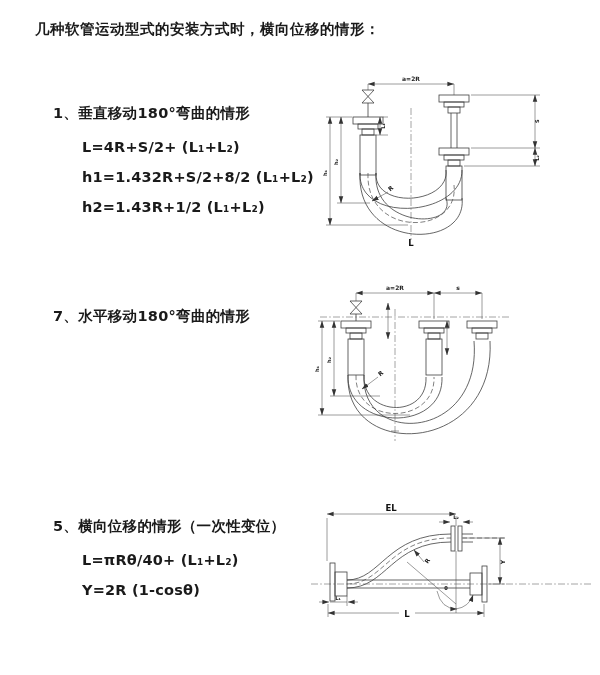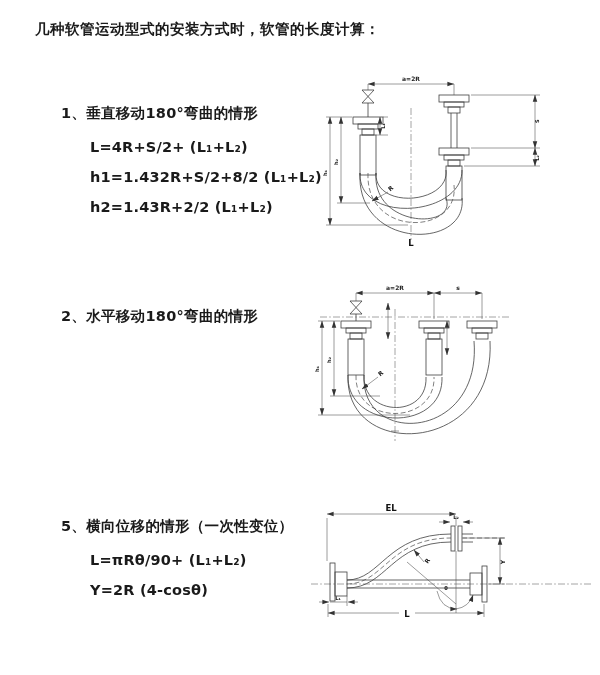--- a/index.html
+++ b/index.html
@@ -5,21 +5,21 @@
   html,body{margin:0;padding:0;}
   body{
     width:600px;height:675px;position:relative;overflow:hidden;
     background:#ffffff;color:#1a1a1a;
     font-family:"DejaVu Sans","Liberation Sans",sans-serif;
   }
   .title{
     position:absolute;left:35px;top:20px;
     font-size:14.5px;font-weight:700;letter-spacing:.5px;white-space:nowrap;
   }
-  .section{position:absolute;left:61px;}
+  .section{position:absolute;left:53px;}
   #s1{top:104px;}
   #s2{top:307px;}
   #s3{top:517px;}
   .heading{font-size:14.5px;font-weight:700;white-space:nowrap;letter-spacing:.3px;}
   .formulas{margin:9px 0 0 29px;}
   .formula{font-size:14.5px;font-weight:600;height:30px;display:flex;align-items:center;white-space:nowrap;letter-spacing:.2px;}
   svg.diagram{position:absolute;}
   #d1{left:310px;top:70px;}
   #d2{left:310px;top:281px;}
   #d3{left:303px;top:496px;}
@@ -27,40 +27,40 @@
   .thin{stroke:#4a4a4a;stroke-width:.55;fill:none;}
   .cl{stroke:#5a5a5a;stroke-width:.55;fill:none;stroke-dasharray:7 2.2 1.6 2.2;}
   .hd{stroke:#4a4a4a;stroke-width:.7;fill:none;stroke-dasharray:5 2.5;}
   .dt{font-size:6px;fill:#222;font-weight:600;}
   .dts{font-size:5.2px;fill:#222;font-weight:600;}
   .dtb{font-size:8.5px;fill:#111;font-weight:700;}
 </style>
 </head>
 <body>
 
-<div class="title">几种软管运动型式的安装方式时，软管的长度计算：</div>
+<div class="title">几种软管运动型式的安装方式时，横向位移的情形：</div>
 
 <div class="section" id="s1">
   <div class="heading">1、垂直移动180°弯曲的情形</div>
   <div class="formulas">
     <div class="formula">L=4R+S/2+ (L₁+L₂)</div>
     <div class="formula">h1=1.432R+S/2+8/2 (L₁+L₂)</div>
-    <div class="formula">h2=1.43R+2/2 (L₁+L₂)</div>
+    <div class="formula">h2=1.43R+1/2 (L₁+L₂)</div>
   </div>
 </div>
 
 <div class="section" id="s2">
-  <div class="heading">2、水平移动180°弯曲的情形</div>
+  <div class="heading">7、水平移动180°弯曲的情形</div>
 </div>
 
 <div class="section" id="s3">
   <div class="heading">5、横向位移的情形（一次性变位）</div>
   <div class="formulas">
-    <div class="formula">L=πRθ/90+ (L₁+L₂)</div>
-    <div class="formula">Y=2R (4-cosθ)</div>
+    <div class="formula">L=πRθ/40+ (L₁+L₂)</div>
+    <div class="formula">Y=2R (1-cosθ)</div>
   </div>
 </div>
 
 <svg id="d1" class="diagram" width="245" height="187" viewBox="0 0 245 187">
   <defs>
     <pattern id="br1" width="3.2" height="3.2" patternUnits="userSpaceOnUse">
       <path d="M0,3.2 L3.2,0 M0,0 L3.2,3.2" stroke="#8a8a8a" stroke-width="0.45" fill="none"></path>
     </pattern>
     <marker id="ar1" viewBox="0 0 10 10" refX="9.5" refY="5" markerWidth="7" markerHeight="7" markerUnits="userSpaceOnUse" orient="auto-start-reverse">
       <path d="M0,1.8 L10,5 L0,8.2 Z" fill="#333"></path>

